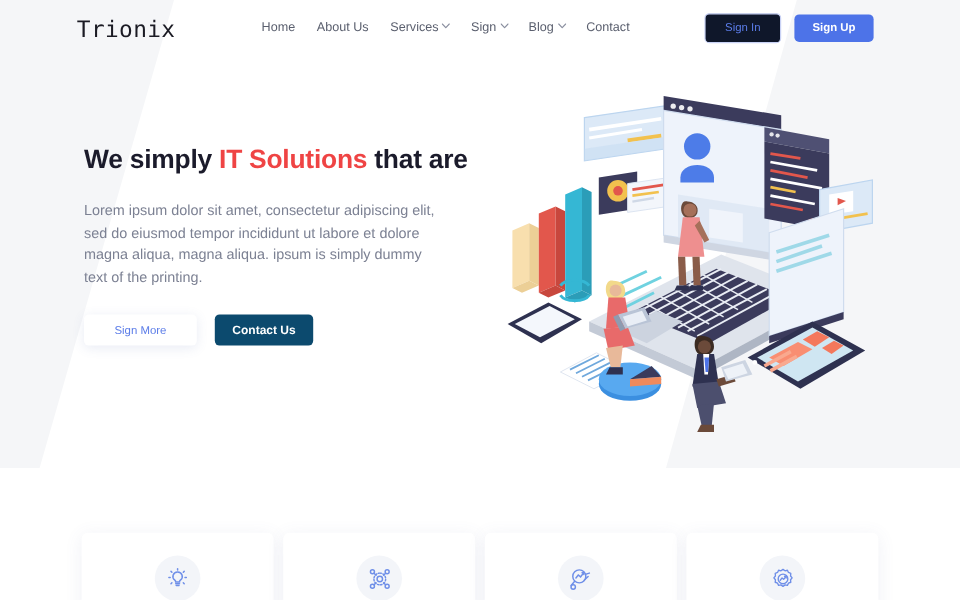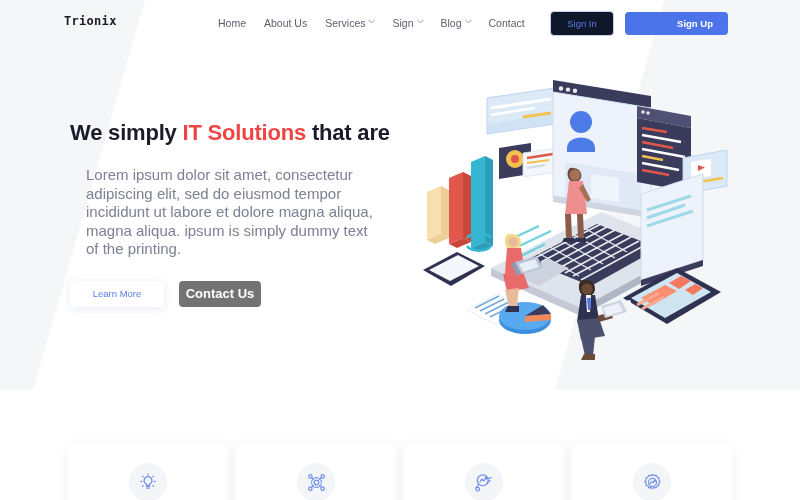--- a/index.html
+++ b/index.html
@@ -27,60 +27,59 @@
     position:absolute;left:0;top:0;width:800px;height:390px;
     background:transparent;
   }
   .below-hero{position:absolute;left:0;top:390px;width:800px;height:110px;background:#ffffff;}
 
   
   .header{position:absolute;left:0;top:0;width:800px;height:50px;z-index:40;}
   .logo{
     position:absolute;left:64px;top:14px;
     font-family:"DejaVu Sans Mono","Liberation Mono",monospace;
-    font-size:12px;font-weight:700;color:#1b1b24;letter-spacing:0.3px;
+    font-size:19px;font-weight:400;color:#1b1b24;letter-spacing:0.3px;
   }
   .nav{position:absolute;left:218px;top:17px;display:flex;gap:18px;}
   .nav-item{
     font-size:10.5px;color:#5a5f6e;white-space:nowrap;cursor:pointer;
     display:flex;align-items:center;gap:3px;
   }
   .caret{display:inline-block;width:6px;height:6px;position:relative;top:-1px;}
   .caret svg{display:block;}
   .auth{position:absolute;right:72px;top:11px;display:flex;gap:11px;align-items:center;}
   .btn-signin{
     width:62px;height:23px;border:1px solid #c9d2f5;border-radius:4px;background:#0f172a;
     color:#5b7ce8;font-size:9.5px;display:flex;align-items:center;justify-content:center;
     cursor:pointer;
   }
   .btn-signup{
     width:66px;height:23px;border:0;border-radius:4px;background:#4d73e8;
     color:#fff;font-size:9.5px;font-weight:600;display:flex;align-items:center;justify-content:center;
     cursor:pointer;
-    padding-left:37px;
   }
 
   
   .hero-copy{position:absolute;left:70px;top:118px;width:330px;z-index:30;}
   h1.hero-title{
     margin:0;font-size:22px;line-height:30px;font-weight:700;color:#1b1b2b;letter-spacing:-0.2px;
   }
   h1.hero-title .accent{color:#ef4444;}
   .hero-para{
-    margin:18px 0 0 16px;width:296px;font-size:15px;line-height:18.5px;color:#7c8193;
+    margin:18px 0 0 0;width:296px;font-size:12px;line-height:18.5px;color:#7c8193;
   }
   .hero-btns{margin-top:22px;display:flex;gap:15px;align-items:center;}
   .btn-learn{
     width:94px;height:26px;background:#fff;border:0;border-radius:4px;
     box-shadow:0 2px 10px rgba(80,100,170,.13);
     color:#5b7ce8;font-size:9.5px;display:flex;align-items:center;justify-content:center;cursor:pointer;
   }
   .btn-contact{
-    width:82px;height:26px;background:#737373;border:0;border-radius:4px;
-    color:#fff;font-size:13px;font-weight:600;display:flex;align-items:center;justify-content:center;cursor:pointer;
+    width:82px;height:26px;background:#0c4a6e;border:0;border-radius:4px;
+    color:#fff;font-size:10px;font-weight:600;display:flex;align-items:center;justify-content:center;cursor:pointer;
   }
 
   
   .illus{position:absolute;left:405px;top:62px;width:330px;height:300px;z-index:25;}
   .illus svg{display:block;}
 
   
   .cards{position:absolute;left:0;top:444px;width:800px;height:56px;z-index:30;
          display:flex;justify-content:center;gap:8px;}
   .card{
@@ -148,21 +147,21 @@
     <div class="btn-signup">Sign Up</div>
   </div>
 </div>
 
 <div class="hero-copy">
   <h1 class="hero-title">
     <span>We simply </span><span class="accent">IT Solutions</span><span> that are</span><br>
   </h1>
   <p class="hero-para">Lorem ipsum dolor sit amet, consectetur adipiscing elit, sed do eiusmod tempor incididunt ut labore et dolore magna aliqua, magna aliqua. ipsum is simply dummy text of the printing.</p>
   <div class="hero-btns">
-    <div class="btn-learn">Learn More</div>
+    <div class="btn-learn">Sign More</div>
     <div class="btn-contact">Contact Us</div>
   </div>
 </div>
 
 <div class="illus">
 <svg width="330" height="300" viewBox="0 0 330 300">
   <defs>
     <linearGradient id="scr" x1="0" y1="0" x2="0" y2="1">
       <stop offset="0" stop-color="#eef3fb"></stop>
           <stop offset="1" stop-color="#dce6f5"></stop>

